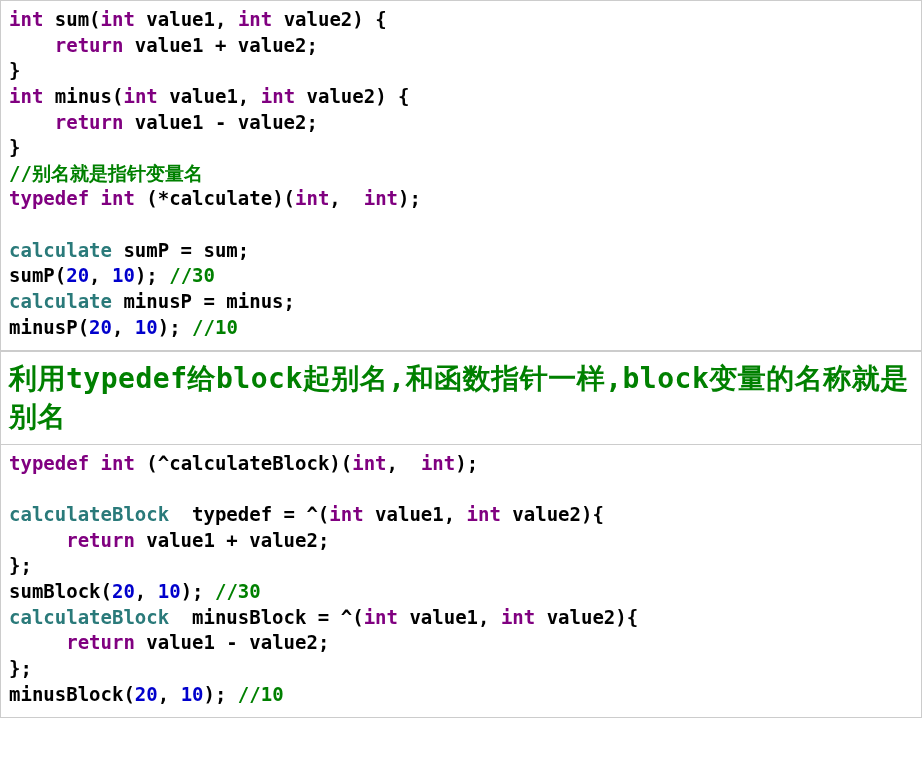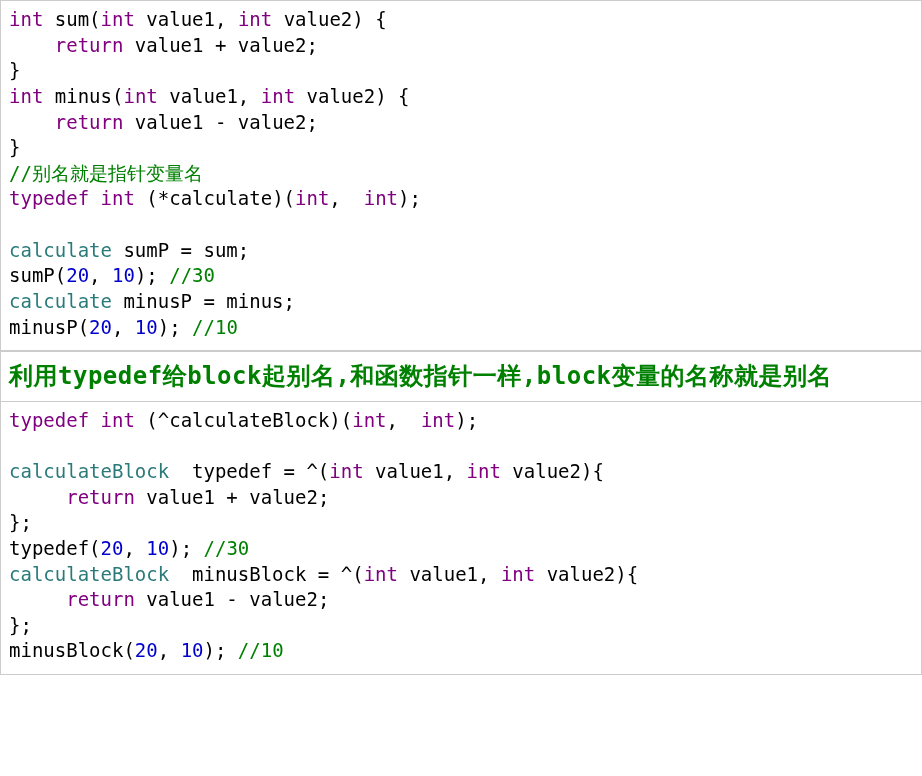--- a/index.html
+++ b/index.html
@@ -12,31 +12,31 @@
   }
   .container {
     width: 922px;
     box-sizing: border-box;
   }
   .code-block {
     border: 1px solid #cccccc;
     padding: 6px 8px 10px 8px;
     box-sizing: border-box;
     white-space: pre;
-    font-weight: normal;
+    font-weight: bold;
   }
   .heading-block {
     border-left: 1px solid #cccccc;
     border-right: 1px solid #cccccc;
     border-top: 1px solid #cccccc;
     padding: 8px 8px 8px 8px;
     box-sizing: border-box;
     font-weight: bold;
     color: #008000;
-    font-size: 24px;
+    font-size: 28px;
     letter-spacing: 0.5px;
   }
   .kw     { color: #800080; }   
   .fn     { color: #000000; }   
   .type   { color: #2a7a7a; }   
   .num    { color: #0000cc; }   
   .cmt    { color: #008000; }
   .plain  { color: #000000; }
 </style>
 </head>
@@ -59,20 +59,20 @@
 <span class="plain">minusP(</span><span class="num">20</span><span class="plain">, </span><span class="num">10</span><span class="plain">); </span><span class="cmt">//10</span>
 </div>
 
 <div class="heading-block"><span>利用typedef给block起别名,和函数指针一样,block变量的名称就是别名</span></div>
 
 <div class="code-block"><span class="kw">typedef</span><span class="plain"> </span><span class="kw">int</span><span class="plain"> </span><span class="plain">(^calculateBlock)(</span><span class="kw">int</span><span class="plain">,  </span><span class="kw">int</span><span class="plain">);</span>
 
 <span class="type">calculateBlock</span><span class="plain">  typedef = ^(</span><span class="kw">int</span><span class="plain"> value1, </span><span class="kw">int</span><span class="plain"> value2){</span>
      <span class="kw">return</span><span class="plain"> </span><span class="plain">value1 + value2;</span>
 <span class="plain">};</span>
-<span class="plain">typedef(</span><span class="num">20</span><span class="plain">, </span><span class="num">10</span><span class="plain">); </span><span class="cmt">//30</span>
+<span class="plain">sumBlock(</span><span class="num">20</span><span class="plain">, </span><span class="num">10</span><span class="plain">); </span><span class="cmt">//30</span>
 <span class="type">calculateBlock</span><span class="plain">  minusBlock = ^(</span><span class="kw">int</span><span class="plain"> value1, </span><span class="kw">int</span><span class="plain"> value2){</span>
      <span class="kw">return</span><span class="plain"> </span><span class="plain">value1 - value2;</span>
 <span class="plain">};</span>
 <span class="plain">minusBlock(</span><span class="num">20</span><span class="plain">, </span><span class="num">10</span><span class="plain">); </span><span class="cmt">//10</span>
 </div>
 
 </div>
 
 </body></html>

